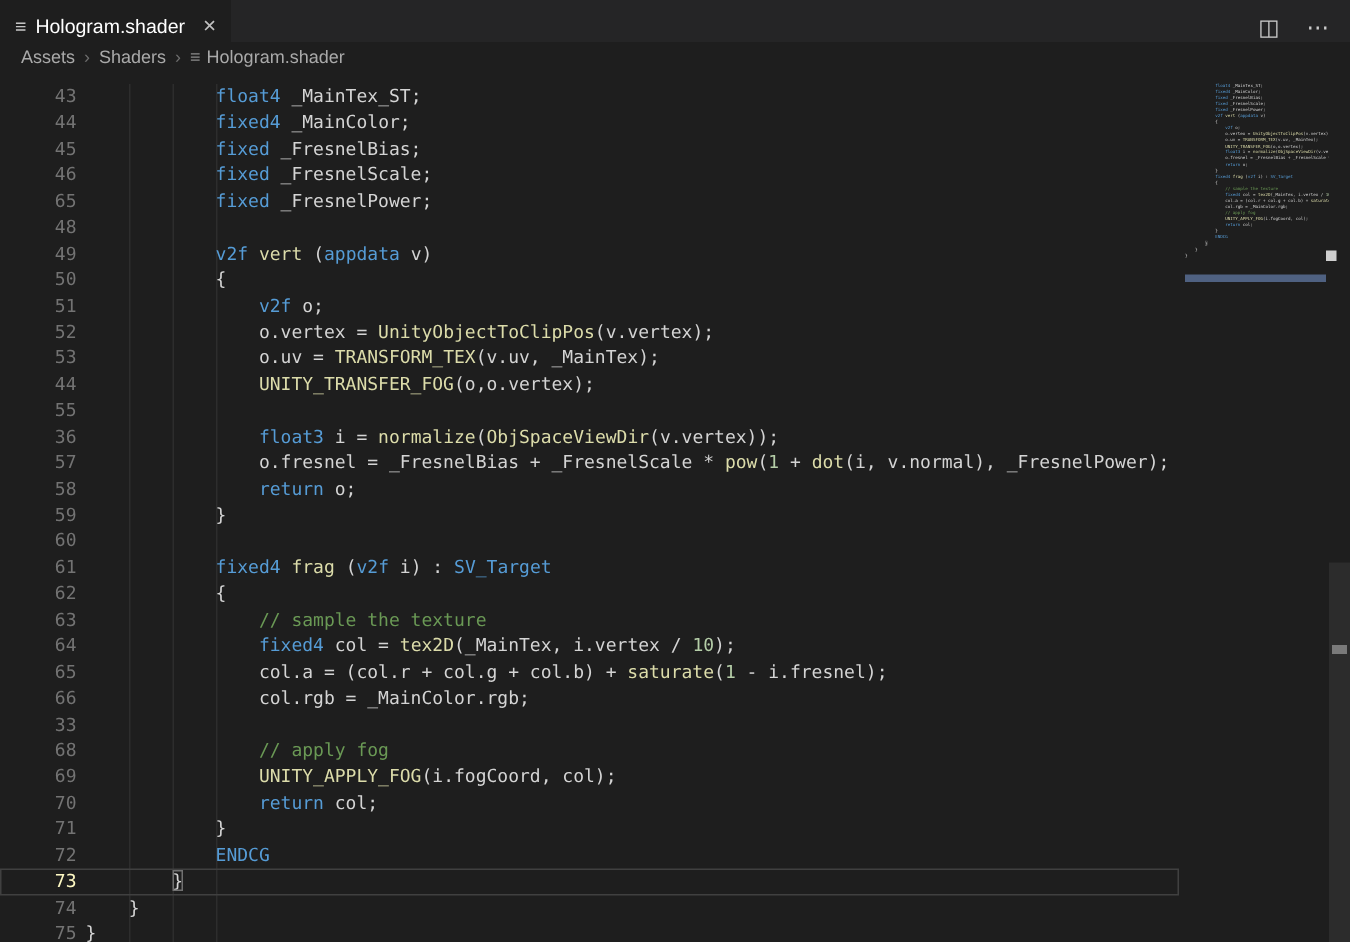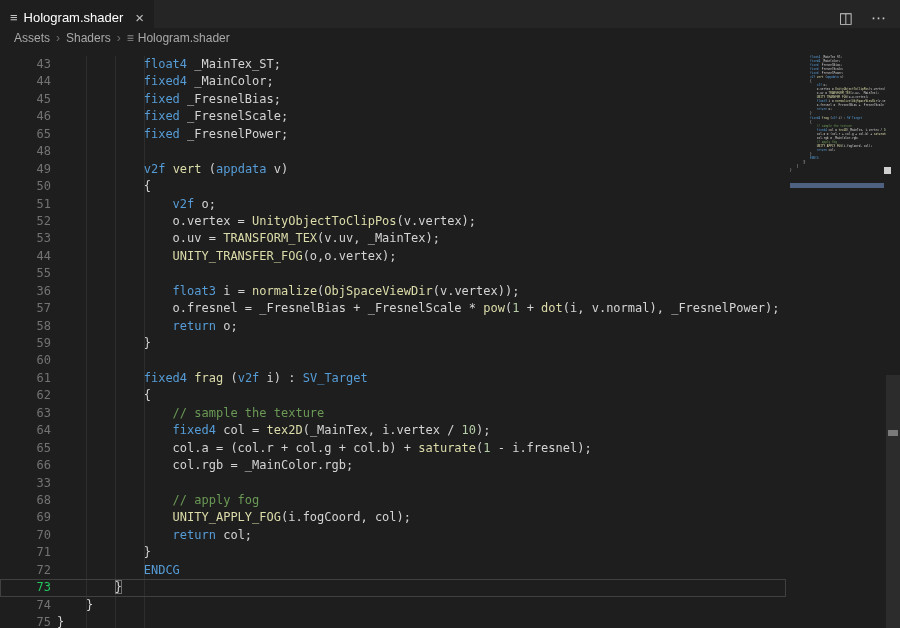--- a/index.html
+++ b/index.html
@@ -22,21 +22,21 @@
   .crumb-sep { color:#6e6e6e; }
   .crumb-file { display:flex; align-items:center; gap:4px; }
   .crumb-file-icon { color:#8a8a8a; font-size:12px; }
 
   
   .editor { position:absolute; top:52px; left:0; width:900px; height:576px; background:#1e1e1e; }
   .indent-guide { position:absolute; width:1px; background:rgba(255,255,255,0.07); }
   .code-lines { position:absolute; top:4px; left:0; width:786px; }
   .row { display:flex; height:17.45px; }
   .row.current { outline:1px solid #404040; outline-offset:-1px; }
-  .row.current .gutter { color:#22c55e; }
+  .row.current .gutter { color:#fef9c3; }
   .gutter { width:57px; padding-right:6px; text-align:right; color:#737373; flex:0 0 57px;
             font-family:"DejaVu Sans Mono", monospace; font-size:12px; line-height:17.45px; }
   .content { font-family:"DejaVu Sans Mono", monospace; font-size:12px; line-height:17.45px; white-space:pre; }
   .tok-d { color:#d4d4d4; }
   .tok-k { color:#569cd6; }
   .tok-f { color:#dcdcaa; }
   .tok-c { color:#6a9955; }
   .tok-n { color:#b5cea8; }
   .tok-b { color:#d4d4d4; outline:1px solid #707070; outline-offset:-1px; }
 

